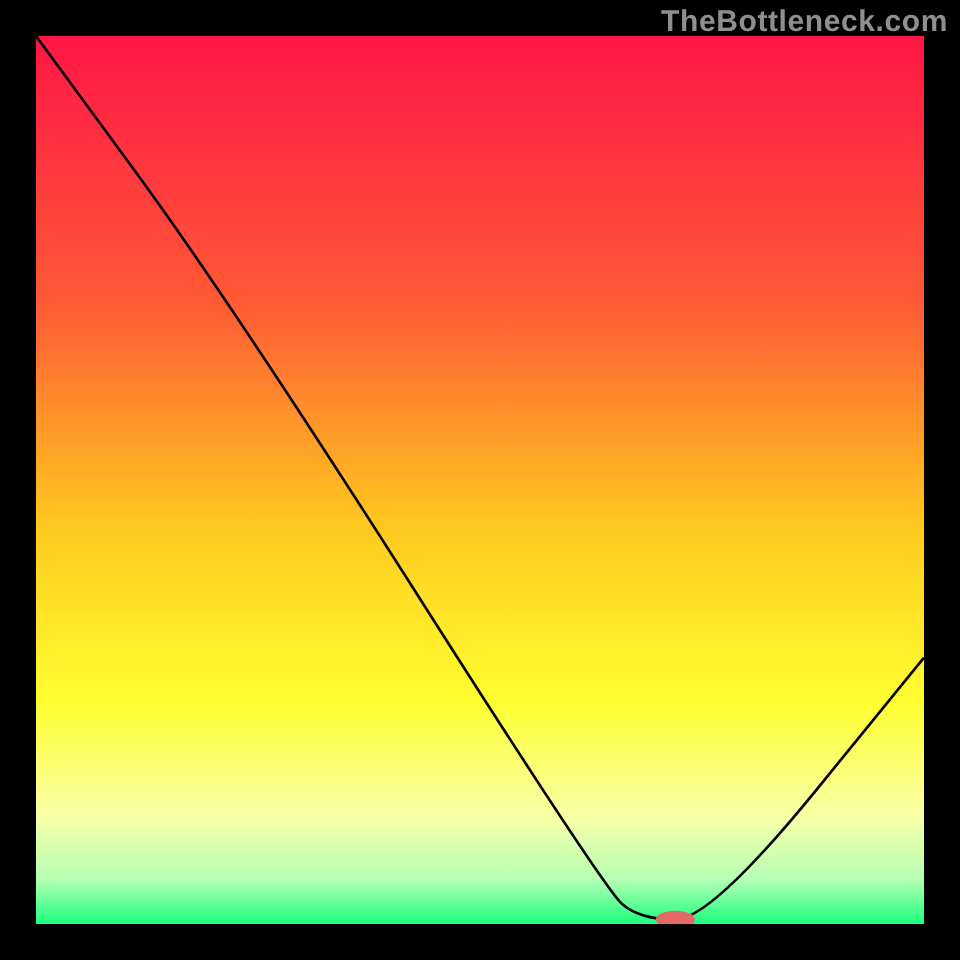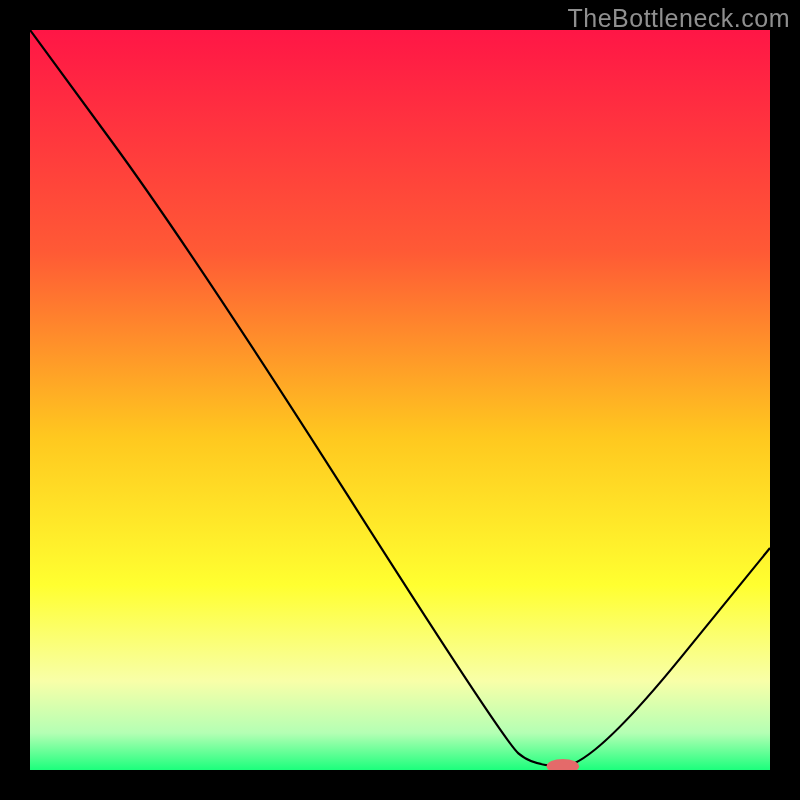--- a/index.html
+++ b/index.html
@@ -22,21 +22,21 @@
     top: 30px;
     width: 740px;
     height: 740px;
   }
   .watermark {
     position: absolute;
     top: 4px;
     right: 10px;
     font-family: Arial, Helvetica, sans-serif;
     font-size: 25px;
-    font-weight: 400;
+    font-weight: 700;
     color: #8f8f8f;
     letter-spacing: 0.5px;
   }
 </style>
 </head>
 <body>
 
 <div class="outer">
   <div class="watermark">TheBottleneck.com</div>
   <svg class="plot" viewBox="0 0 740 740" preserveAspectRatio="none">

